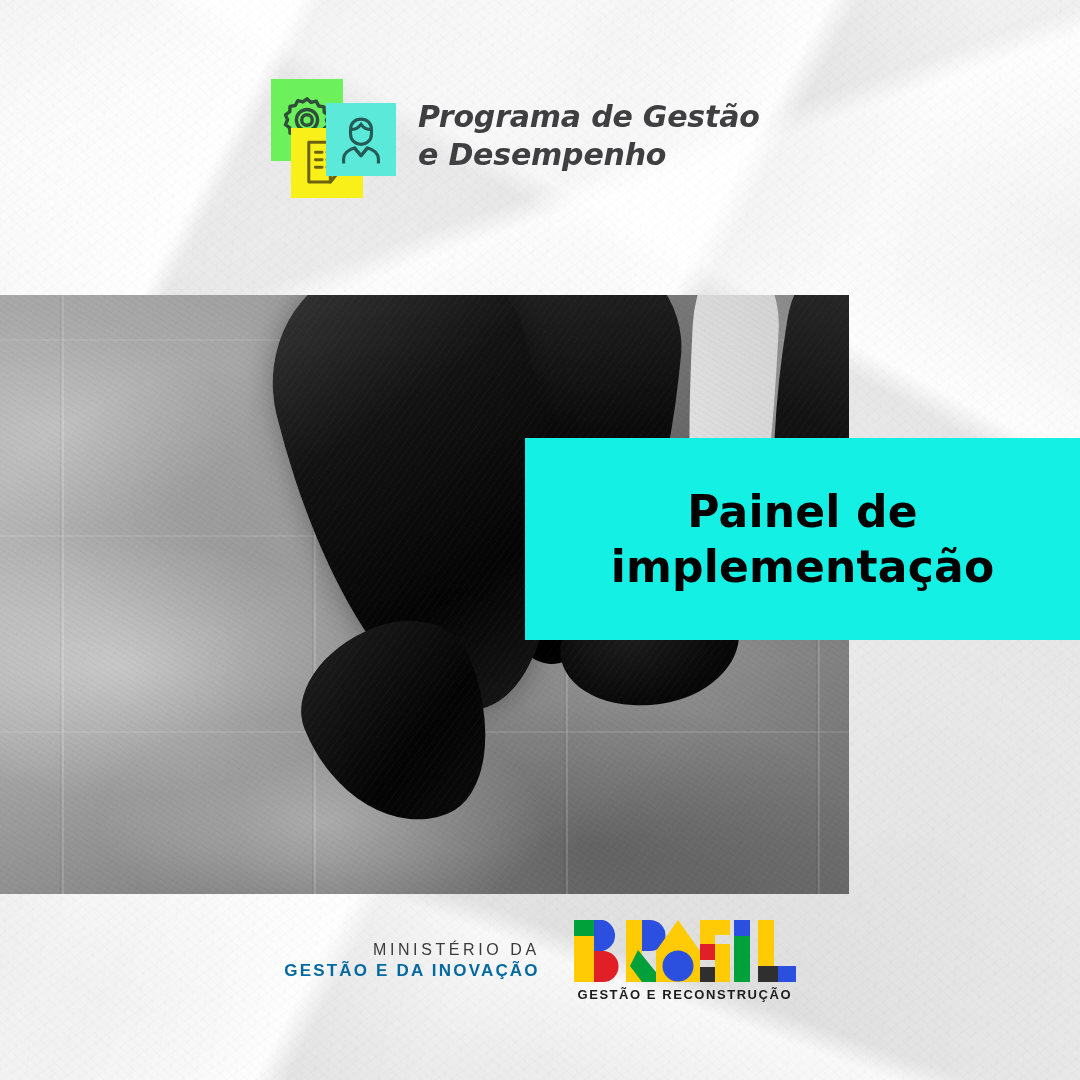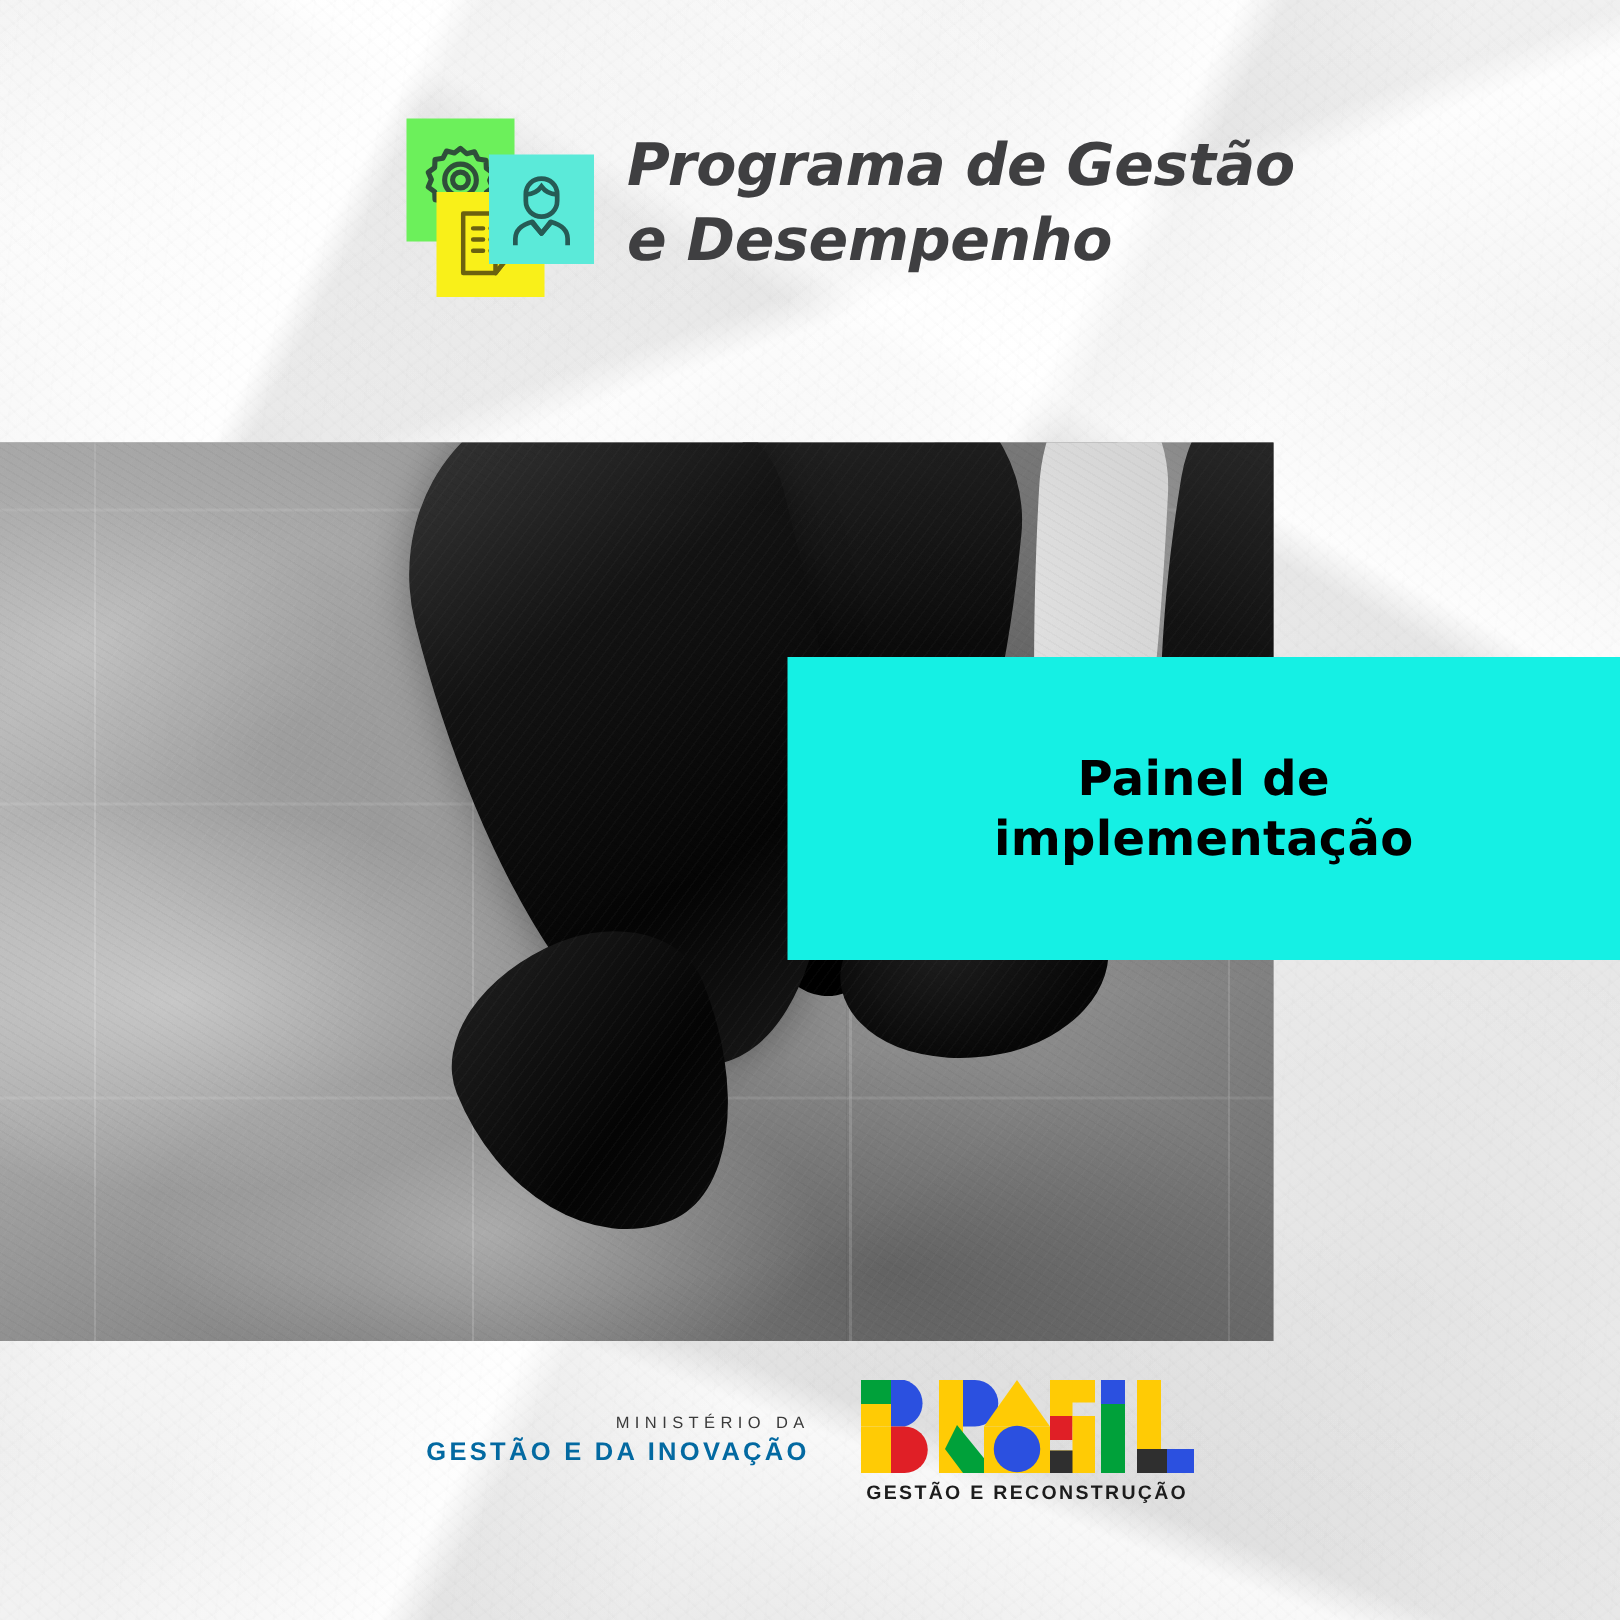--- a/index.html
+++ b/index.html
@@ -87,21 +87,21 @@
     z-index: 3;
   }
   .mark svg { display: block; }
 
   .header-title {
     margin-left: 22px;
     color: #3f3f41;
     font-family: "DejaVu Sans", sans-serif;
     font-weight: bold;
     font-style: italic;
-    font-size: 39px;
+    font-size: 30px;
     line-height: 1.28;
     letter-spacing: -0.2px;
     white-space: pre-line;
   }
 
   
   .photo {
     position: absolute;
     left: 0;
     top: 295px;
@@ -214,21 +214,21 @@
     background: #15f0e4;
     display: flex;
     align-items: center;
     justify-content: center;
     z-index: 5;
   }
   .banner-title {
     color: #000;
     font-family: "DejaVu Sans", sans-serif;
     font-weight: bold;
-    font-size: 32px;
+    font-size: 44px;
     line-height: 1.26;
     text-align: center;
     letter-spacing: .2px;
     white-space: pre-line;
     padding: 0 16px;
   }
 
   
   .footer {
     position: absolute;
@@ -240,21 +240,21 @@
     justify-content: center;
     gap: 34px;
   }
   .ministry {
     text-align: right;
     color: #262626;
     font-family: "Liberation Sans", sans-serif;
     line-height: 1.34;
   }
   .ministry-line1 {
-    font-size: 11px;
+    font-size: 16px;
     font-weight: normal;
     letter-spacing: 3.6px;
     color: #3a3a3a;
   }
   .ministry-line2, .ministry-line3 {
     font-size: 17px;
     font-weight: bold;
     letter-spacing: 2.2px;
     color: #0369a1;
   }

